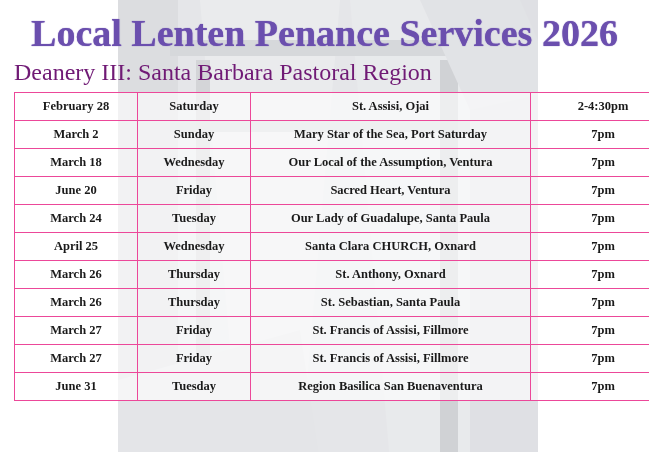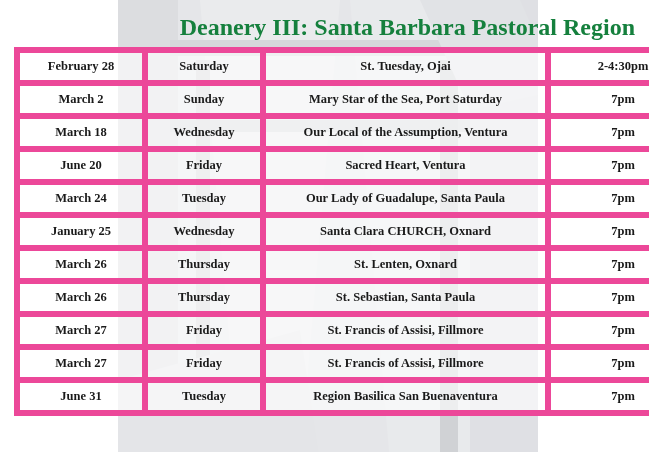--- a/index.html
+++ b/index.html
@@ -38,35 +38,35 @@
     text-align: center;
     color: #6b4fae;
     font-weight: bold;
     font-size: 38px;
     line-height: 1.02;
     letter-spacing: 0px;
     margin: 6px 0 0 0;
     text-shadow: 0 0 1px #6b4fae;
   }
   .subtitle {
-    text-align: right;
-    color: #15803d;
-    font-weight: bold;
+    text-align: left;
+    color: #701a75;
+    font-weight: normal;
     font-size: 24px;
     line-height: 1.1;
     margin: 6px 0 7px 0;
   }
   table.schedule {
     width: 100%;
     border-collapse: collapse;
     background: transparent;
     table-layout: fixed;
   }
   table.schedule td {
-    border: 6px solid #ec4899;
+    border: 1px solid #ec4899;
     text-align: center;
     font-weight: bold;
     font-size: 12.5px;
     color: #1a1a1a;
     height: 27px;
     padding: 0 2px;
     background: rgba(255,255,255,0.62);
     white-space: nowrap;
     overflow: hidden;
   }
@@ -102,28 +102,29 @@
     <rect x="440" y="60" width="18" height="400" fill="#7f838c"></rect>
     <rect x="196" y="60" width="14" height="400" fill="#878b94"></rect>
     <polygon points="420,0 520,0 560,90 470,110" fill="#aeb2ba"></polygon>
     <polygon points="118,380 300,330 320,462 118,462" fill="#b4b8c0"></polygon>
     <rect x="0" y="0" width="118" height="462" fill="#ffffff"></rect>
     <rect x="538" y="0" width="111" height="462" fill="#ffffff"></rect>
     <rect x="0" y="0" width="649" height="462" fill="#ffffff" opacity="0.35"></rect>
   </svg>
 
   <div class="content">
+    <div class="title">Local Lenten Penance Services 2026</div>
     <div class="subtitle">Deanery III: Santa Barbara Pastoral Region</div>
 
     <table class="schedule">
       <tbody>
         <tr>
           <td class="c-date">February 28</td>
           <td class="c-day">Saturday</td>
-          <td class="c-place">St. Tuesday, Ojai</td>
+          <td class="c-place">St. Assisi, Ojai</td>
           <td class="c-time">2-4:30pm</td>
         </tr>
         <tr>
           <td class="c-date">March 2</td>
           <td class="c-day">Sunday</td>
           <td class="c-place">Mary Star of the Sea, Port Saturday</td>
           <td class="c-time">7pm</td>
         </tr>
         <tr>
           <td class="c-date">March 18</td>
@@ -137,29 +138,29 @@
           <td class="c-place">Sacred Heart, Ventura</td>
           <td class="c-time">7pm</td>
         </tr>
         <tr>
           <td class="c-date">March 24</td>
           <td class="c-day">Tuesday</td>
           <td class="c-place">Our Lady of Guadalupe, Santa Paula</td>
           <td class="c-time">7pm</td>
         </tr>
         <tr>
-          <td class="c-date">January 25</td>
+          <td class="c-date">April 25</td>
           <td class="c-day">Wednesday</td>
           <td class="c-place">Santa Clara CHURCH, Oxnard</td>
           <td class="c-time">7pm</td>
         </tr>
         <tr>
           <td class="c-date">March 26</td>
           <td class="c-day">Thursday</td>
-          <td class="c-place">St. Lenten, Oxnard</td>
+          <td class="c-place">St. Anthony, Oxnard</td>
           <td class="c-time">7pm</td>
         </tr>
         <tr>
           <td class="c-date">March 26</td>
           <td class="c-day">Thursday</td>
           <td class="c-place">St. Sebastian, Santa Paula</td>
           <td class="c-time">7pm</td>
         </tr>
         <tr>
           <td class="c-date">March 27</td>

